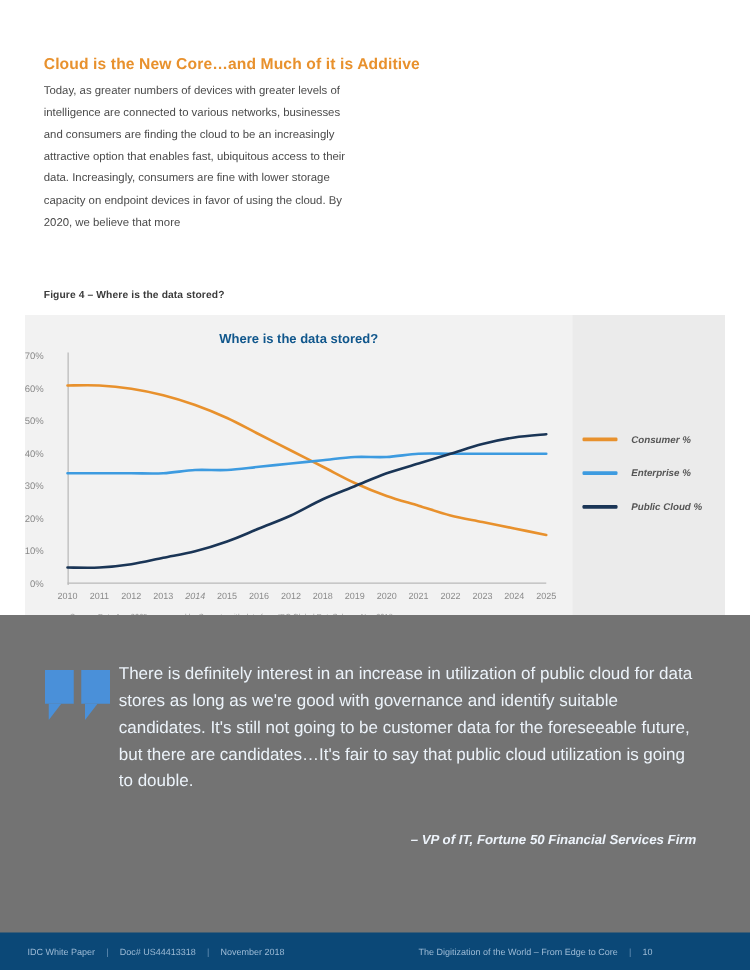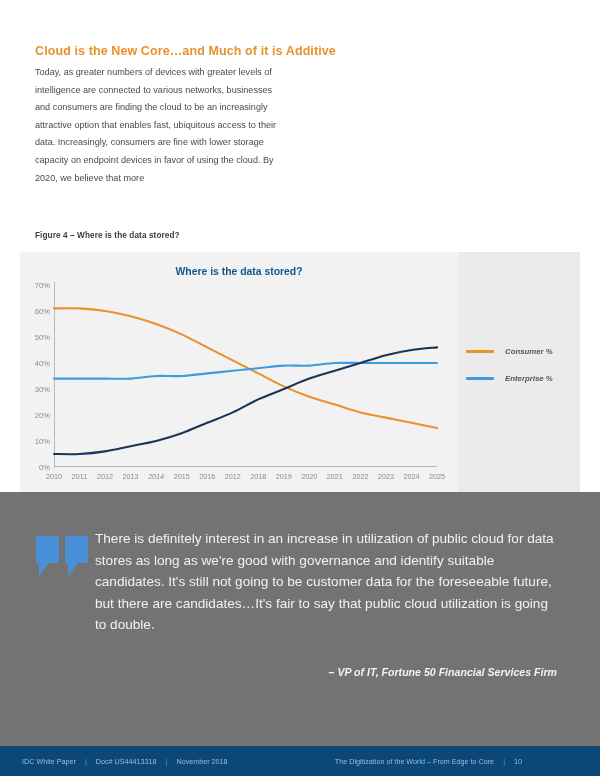--- a/index.html
+++ b/index.html
@@ -70,21 +70,21 @@
   }
   .plot .axis-y {
     position: absolute; left: 0; top: -3px; bottom: -1px; width: 1px;
     background: #b9b9b9;
   }
   .plot .axis-x {
     position: absolute; left: 0; right: 0; bottom: 0; height: 1px;
     background: #b9b9b9;
   }
   .ytick {
-    position: absolute; right: 100%; margin-right: 4px;
+    position: absolute; right: 100%; margin-right: 19px;
     transform: translateY(-50%);
     font-size: 7.6px; color: #8a8a8a; white-space: nowrap;
   }
   .xtick {
     position: absolute; top: 100%; margin-top: 5px;
     transform: translateX(-50%);
     font-size: 7.2px; color: #8a8a8a; white-space: nowrap;
   }
   .plot svg { position: absolute; left: 0; top: 0; width: 383px; height: 182px; overflow: visible; }
 
@@ -199,20 +199,24 @@
 
     <div class="legend" id="legend">
         <div class="legend-row">
           <div class="legend-swatch" style="background: rgb(232, 145, 45);"></div>
           <div class="legend-label">Consumer %</div>
         </div>
         <div class="legend-row">
           <div class="legend-swatch" style="background: rgb(61, 155, 224);"></div>
           <div class="legend-label">Enterprise %</div>
         </div>
+        <div class="legend-row">
+          <div class="legend-swatch" style="background: rgb(26, 53, 86);"></div>
+          <div class="legend-label">Public Cloud %</div>
+        </div>
       </div>
 
     <div class="source-note">Source: Data Age 2025, sponsored by Seagate with data from IDC Global DataSphere, Nov 2018</div>
   </div>
 
   <div class="quote-band">
     <div class="quote-mark">
       <span></span>
         <span></span>
     </div>

